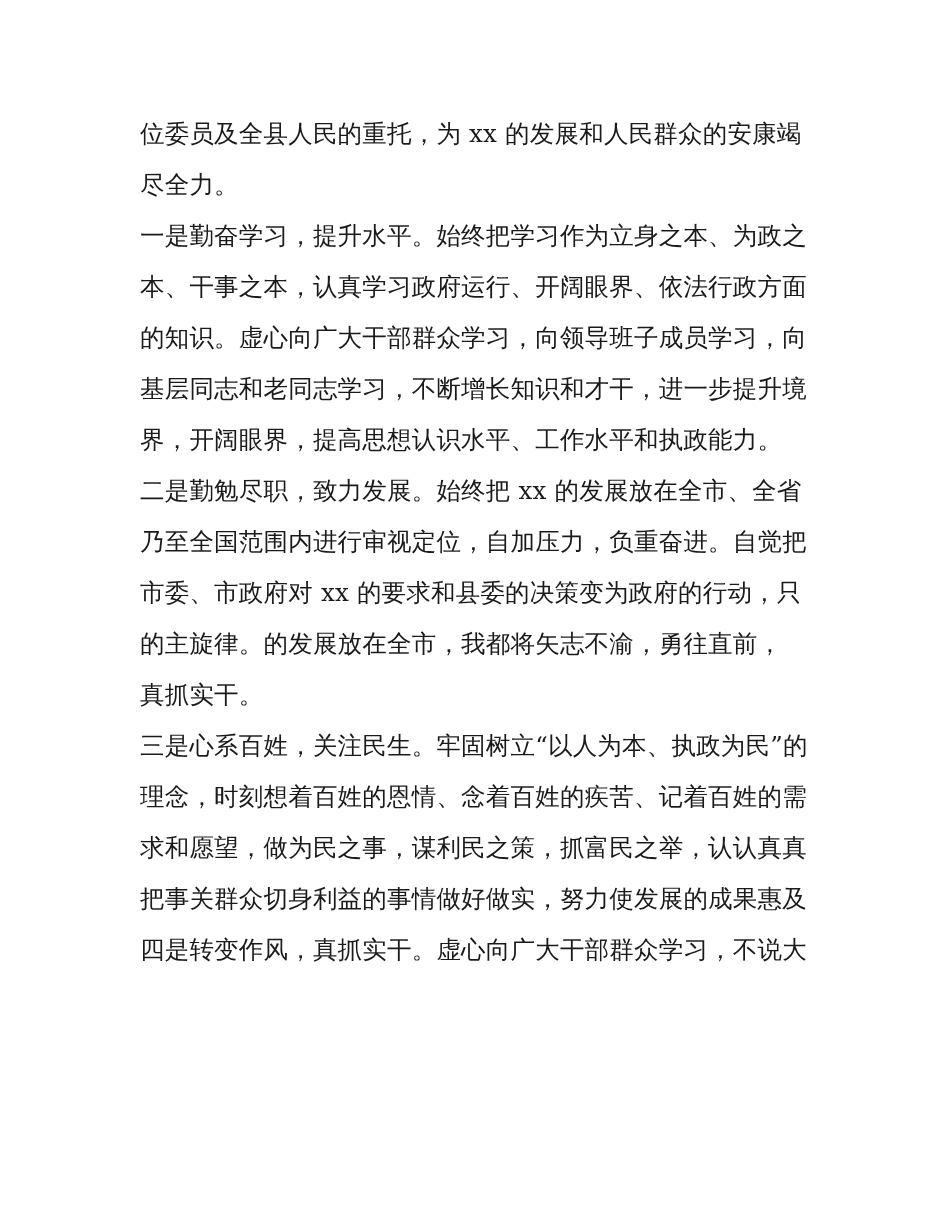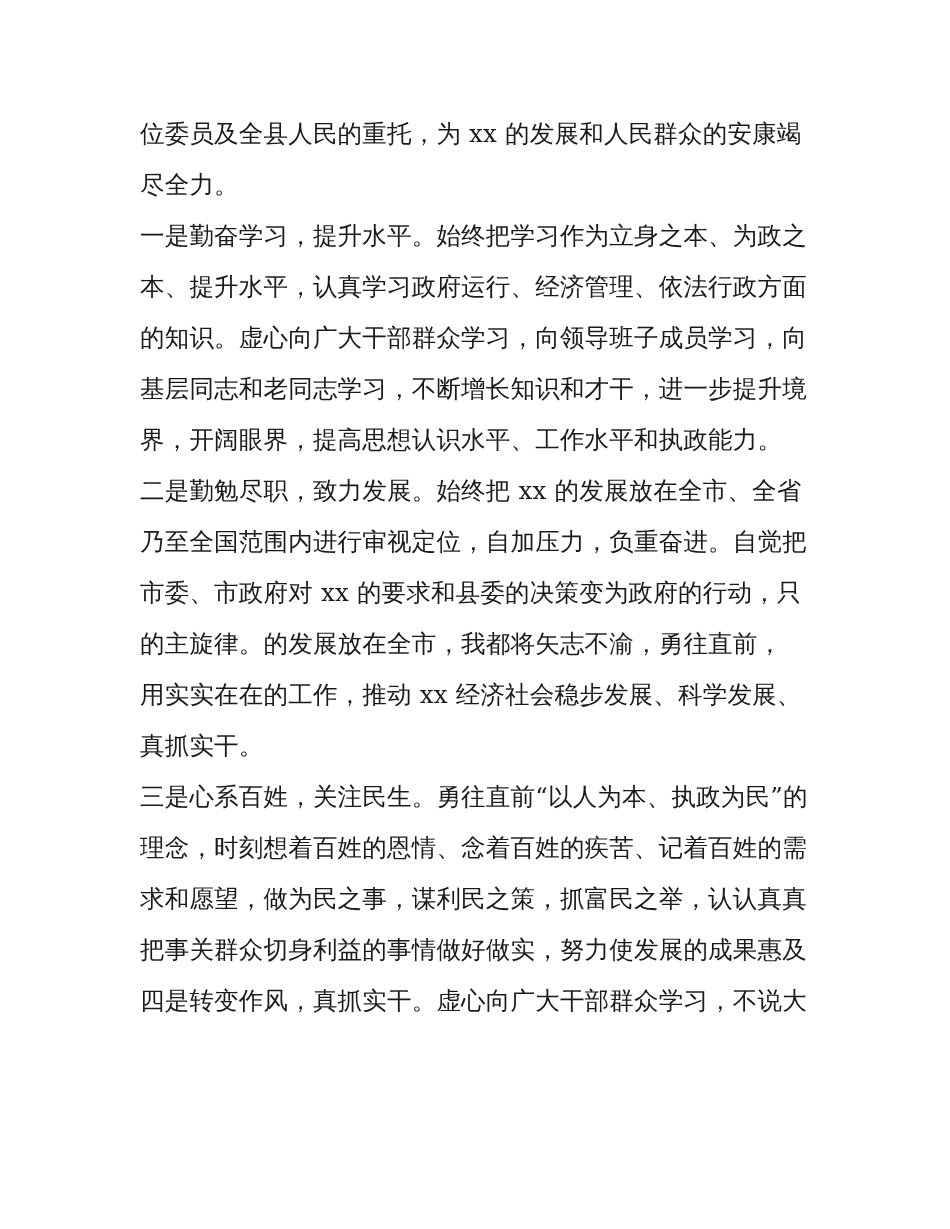--- a/index.html
+++ b/index.html
@@ -18,29 +18,28 @@
   }
 </style>
 </head>
 <body>
 
 <div class="page">
   <div class="content">
     <div class="line">位委员及全县人民的重托，为 xx 的发展和人民群众的安康竭</div>
     <div class="line">尽全力。</div>
     <div class="line">一是勤奋学习，提升水平。始终把学习作为立身之本、为政之</div>
-    <div class="line">本、提升水平，认真学习政府运行、经济管理、依法行政方面</div>
+    <div class="line">本、干事之本，认真学习政府运行、开阔眼界、依法行政方面</div>
     <div class="line">的知识。虚心向广大干部群众学习，向领导班子成员学习，向</div>
     <div class="line">基层同志和老同志学习，不断增长知识和才干，进一步提升境</div>
     <div class="line">界，开阔眼界，提高思想认识水平、工作水平和执政能力。</div>
     <div class="line">二是勤勉尽职，致力发展。始终把 xx 的发展放在全市、全省</div>
     <div class="line">乃至全国范围内进行审视定位，自加压力，负重奋进。自觉把</div>
     <div class="line">市委、市政府对 xx 的要求和县委的决策变为政府的行动，只</div>
     <div class="line">的主旋律。的发展放在全市，我都将矢志不渝，勇往直前，</div>
-    <div class="line">用实实在在的工作，推动 xx 经济社会稳步发展、科学发展、</div>
     <div class="line">真抓实干。</div>
-    <div class="line">三是心系百姓，关注民生。勇往直前“以人为本、执政为民”的</div>
+    <div class="line">三是心系百姓，关注民生。牢固树立“以人为本、执政为民”的</div>
     <div class="line">理念，时刻想着百姓的恩情、念着百姓的疾苦、记着百姓的需</div>
     <div class="line">求和愿望，做为民之事，谋利民之策，抓富民之举，认认真真</div>
     <div class="line">把事关群众切身利益的事情做好做实，努力使发展的成果惠及</div>
     <div class="line">四是转变作风，真抓实干。虚心向广大干部群众学习，不说大</div>
   </div>
 </div>
 
 </body></html>

